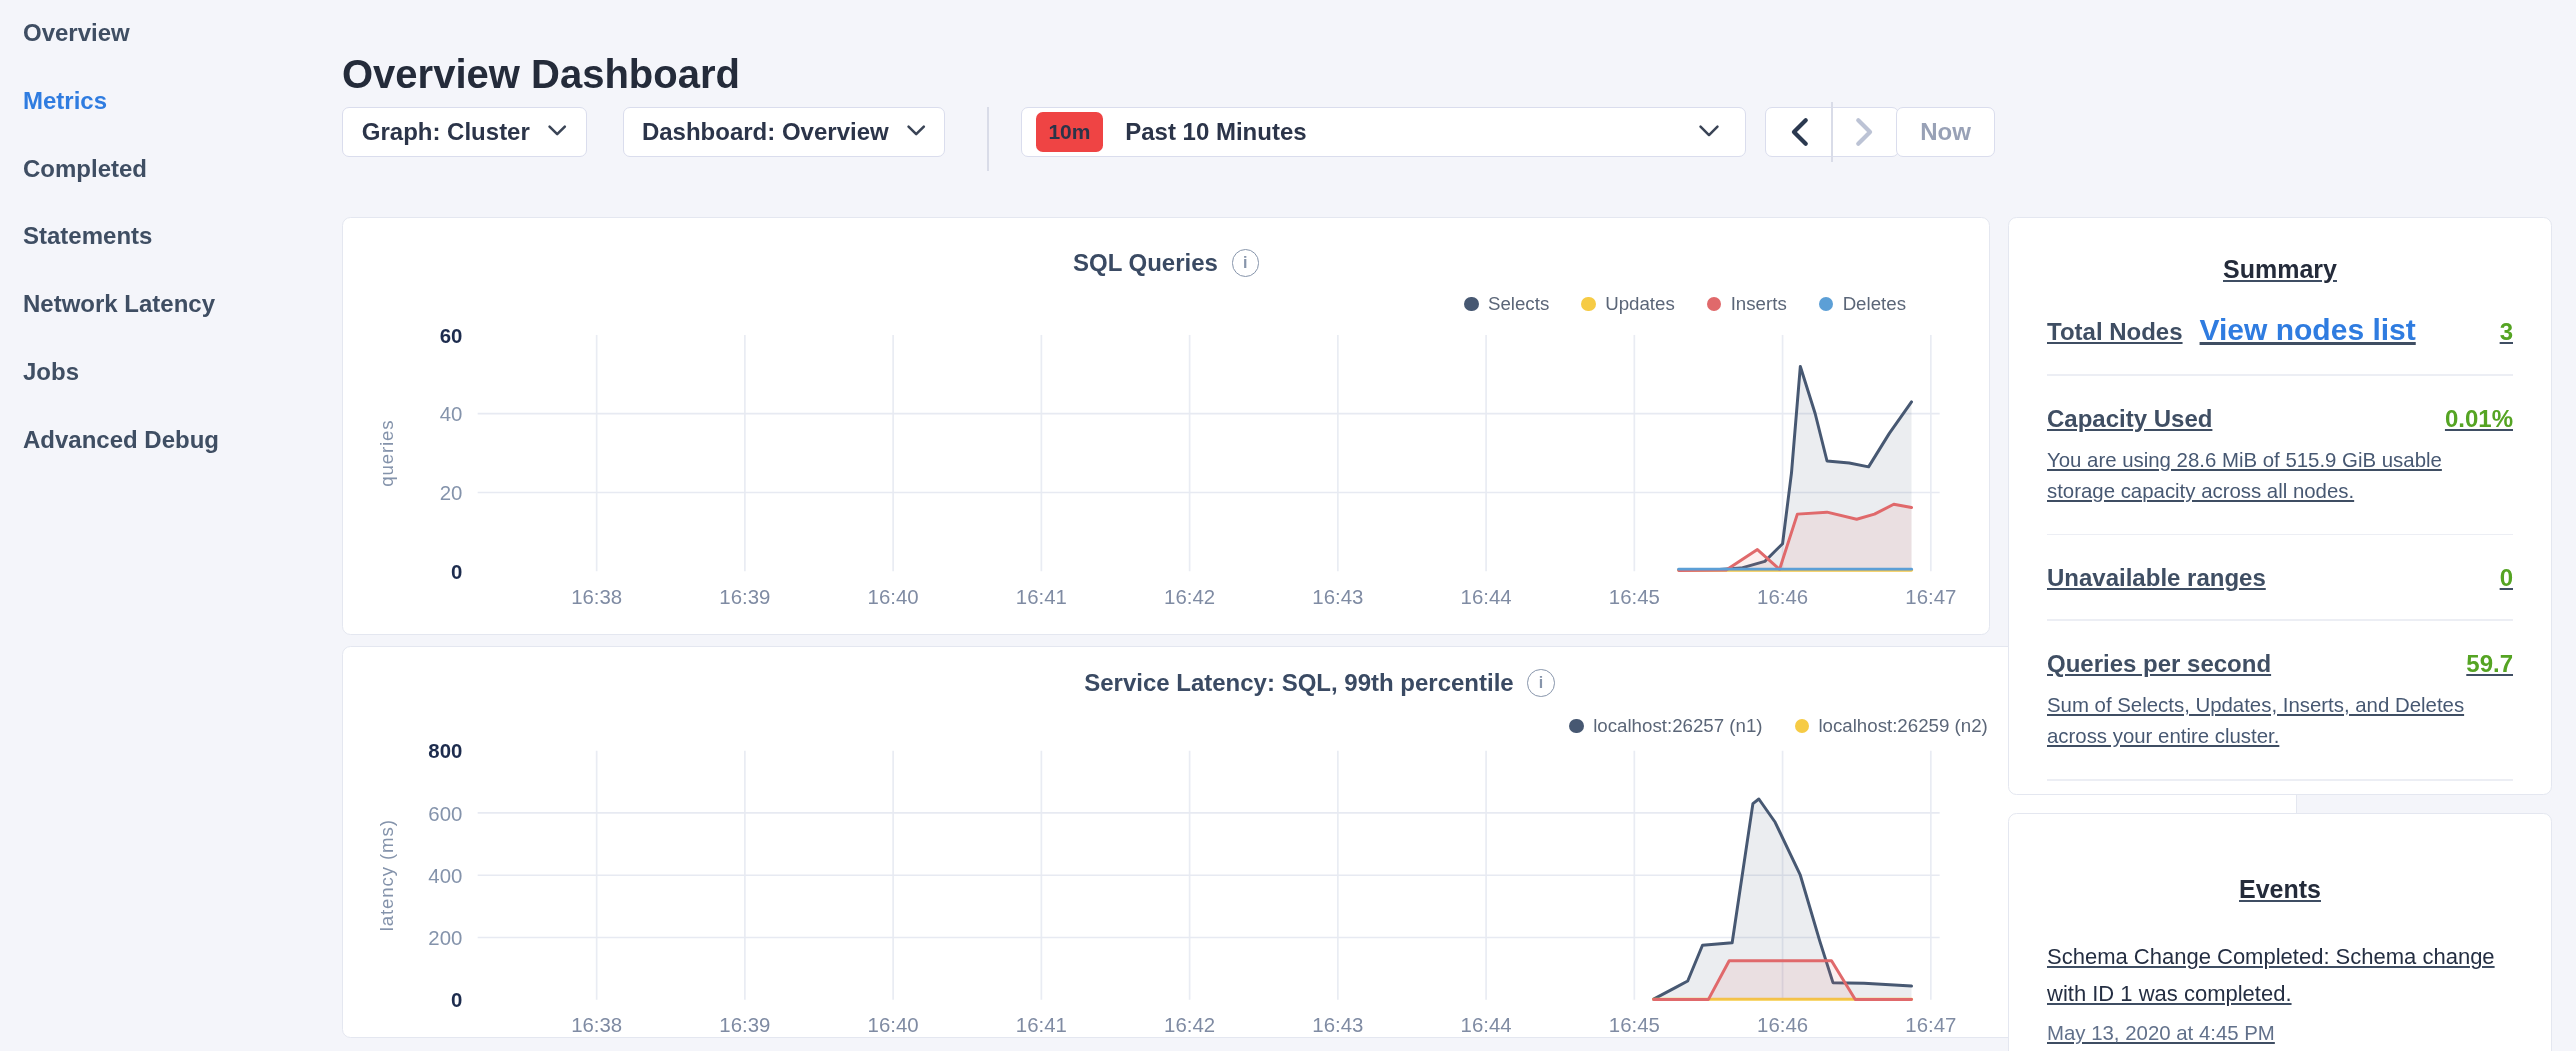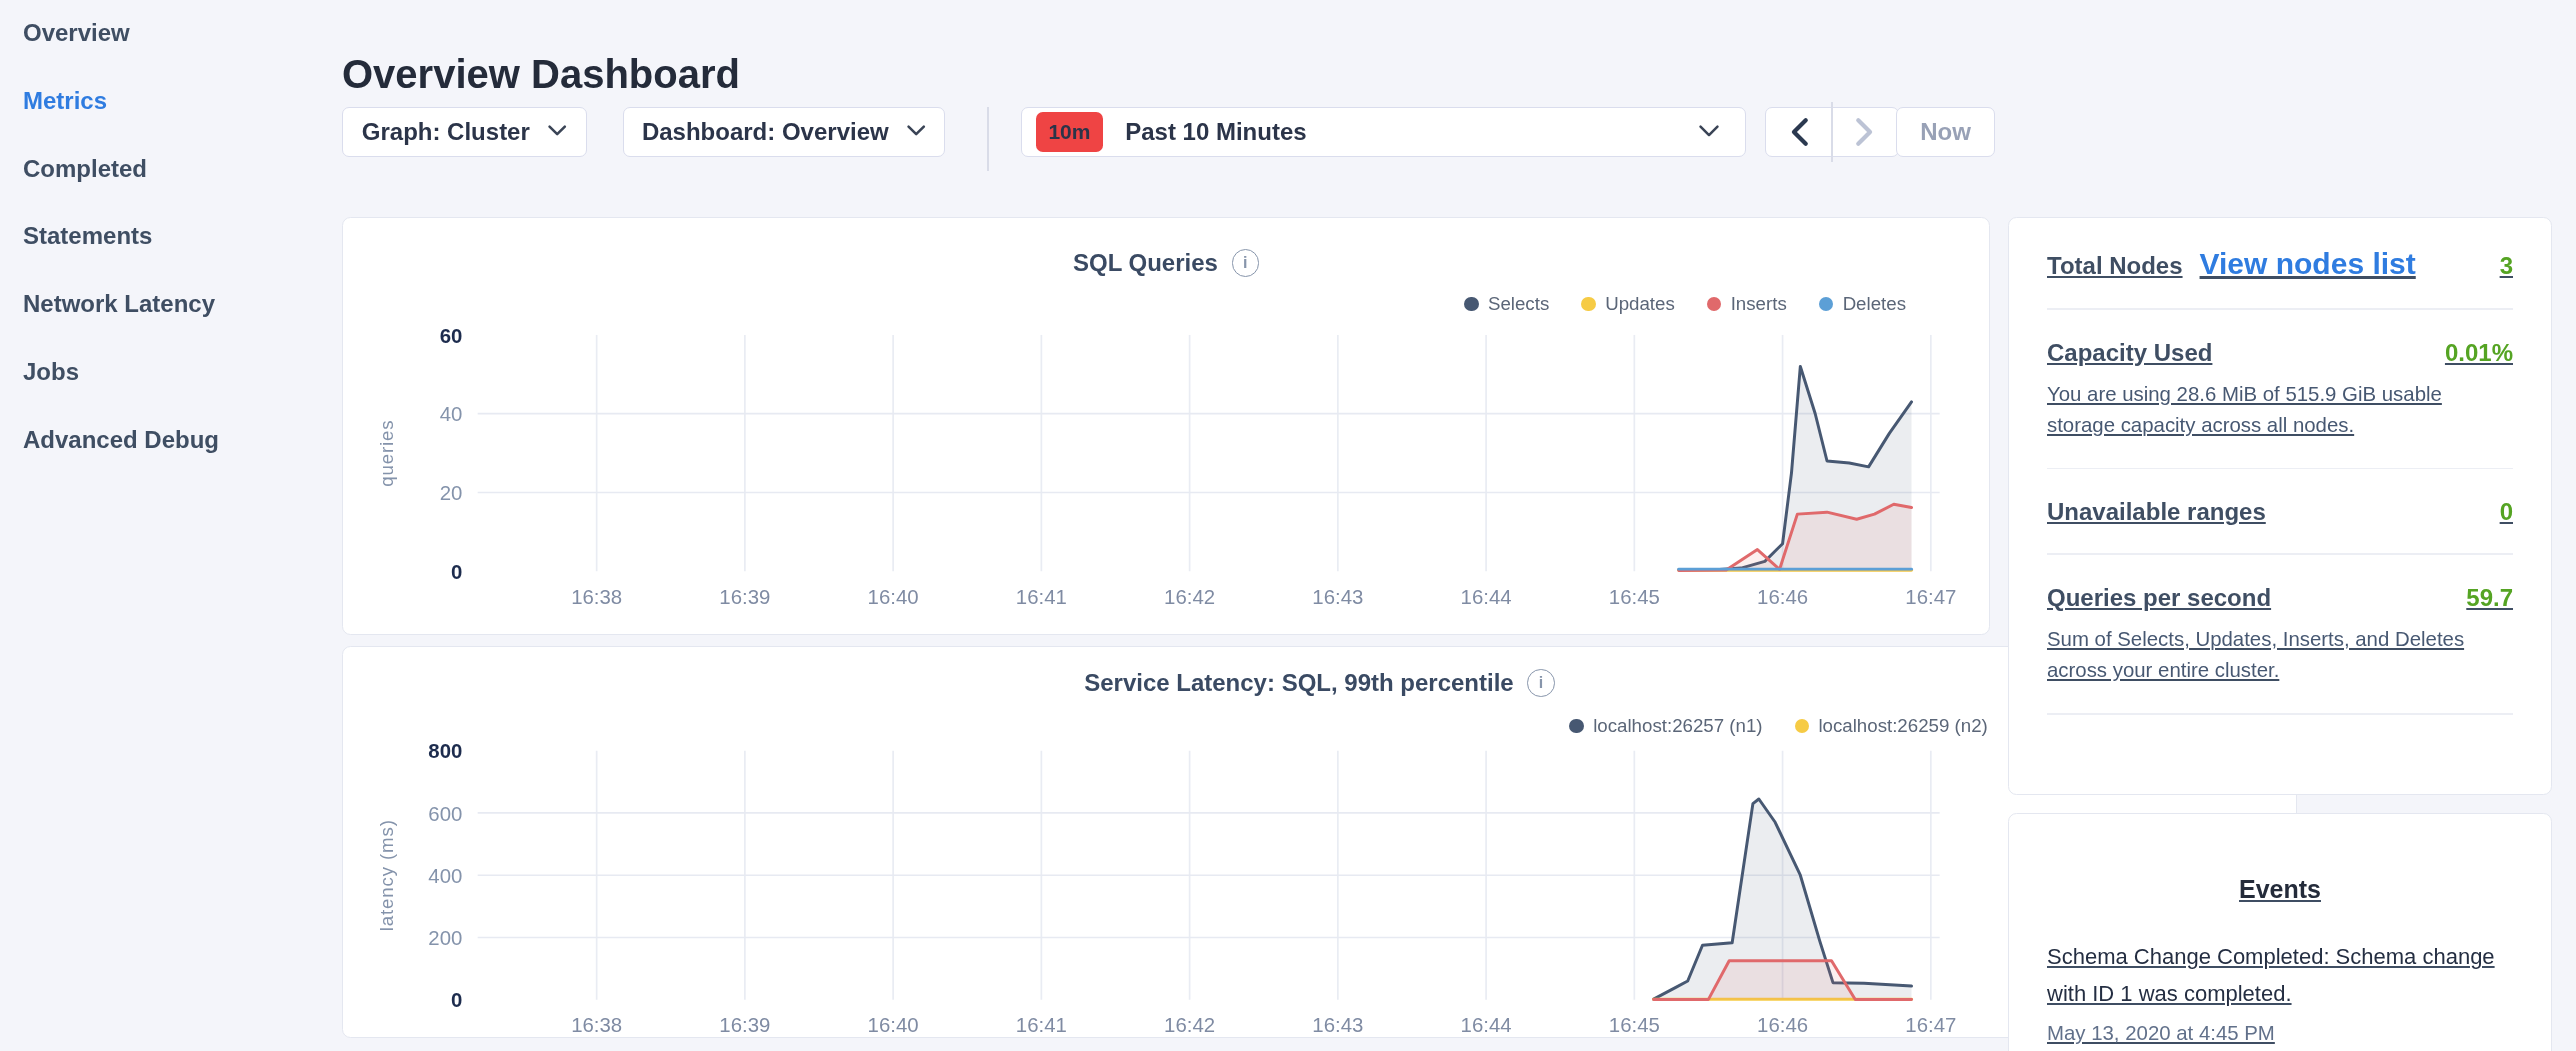--- a/index.html
+++ b/index.html
@@ -239,20 +239,21 @@
         <path d="M1541.5,314.3 L1567.6,300.4 L1581.6,293.0 L1599.0,250.9 L1633.9,248.0 L1658.3,84.3 L1665.3,78.8 L1684.5,106.2 L1714.1,168.5 L1736.8,245.4 L1752.5,294.9 L1789.1,295.6 L1844.9,298.9 L1844.9,315 L1541.5,315 Z" fill="#475872" fill-opacity="0.11" stroke="none"></path>
         <polyline points="1541.5,314.3 1567.6,300.4 1581.6,293.0 1599.0,250.9 1633.9,248.0 1658.3,84.3 1665.3,78.8 1684.5,106.2 1714.1,168.5 1736.8,245.4 1752.5,294.9 1789.1,295.6 1844.9,298.9" fill="none" stroke="#475872" stroke-width="3.5" stroke-linejoin="round" stroke-linecap="round"></polyline>
         <polyline points="1541.5,314.3 1844.9,314.3" fill="none" stroke="#f6cb45" stroke-width="3.5" stroke-linejoin="round" stroke-linecap="round"></polyline>
         <path d="M1541.5,314.6 L1606.0,314.6 L1630.4,269.2 L1750.8,269.2 L1778.7,314.6 L1844.9,314.6 L1844.9,315 L1541.5,315 Z" fill="#e0696b" fill-opacity="0.11" stroke="none"></path>
         <polyline points="1541.5,314.6 1606.0,314.6 1630.4,269.2 1750.8,269.2 1778.7,314.6 1844.9,314.6" fill="none" stroke="#e0696b" stroke-width="3.5" stroke-linejoin="round" stroke-linecap="round"></polyline>
         <text x="58" y="168.5" text-anchor="middle" font-size="22" fill="#8493ab" font-family="Liberation Sans, sans-serif" transform="rotate(-90 58 168.5)" letter-spacing="1">latency (ms)</text>
       </svg>
   </div>
 
   <div class="card" id="summary-card">
+    <div class="panel-title">Summary</div>
     <div id="summary-body">
       <div class="sum-row">
         <span class="sum-label">Total Nodes</span>
         <span class="sum-link">View nodes list</span>
         <span class="sum-value">3</span>
       </div>
       <div class="sum-divider"></div>
 
       <div class="sum-row">
         <span class="sum-label">Capacity Used</span>

